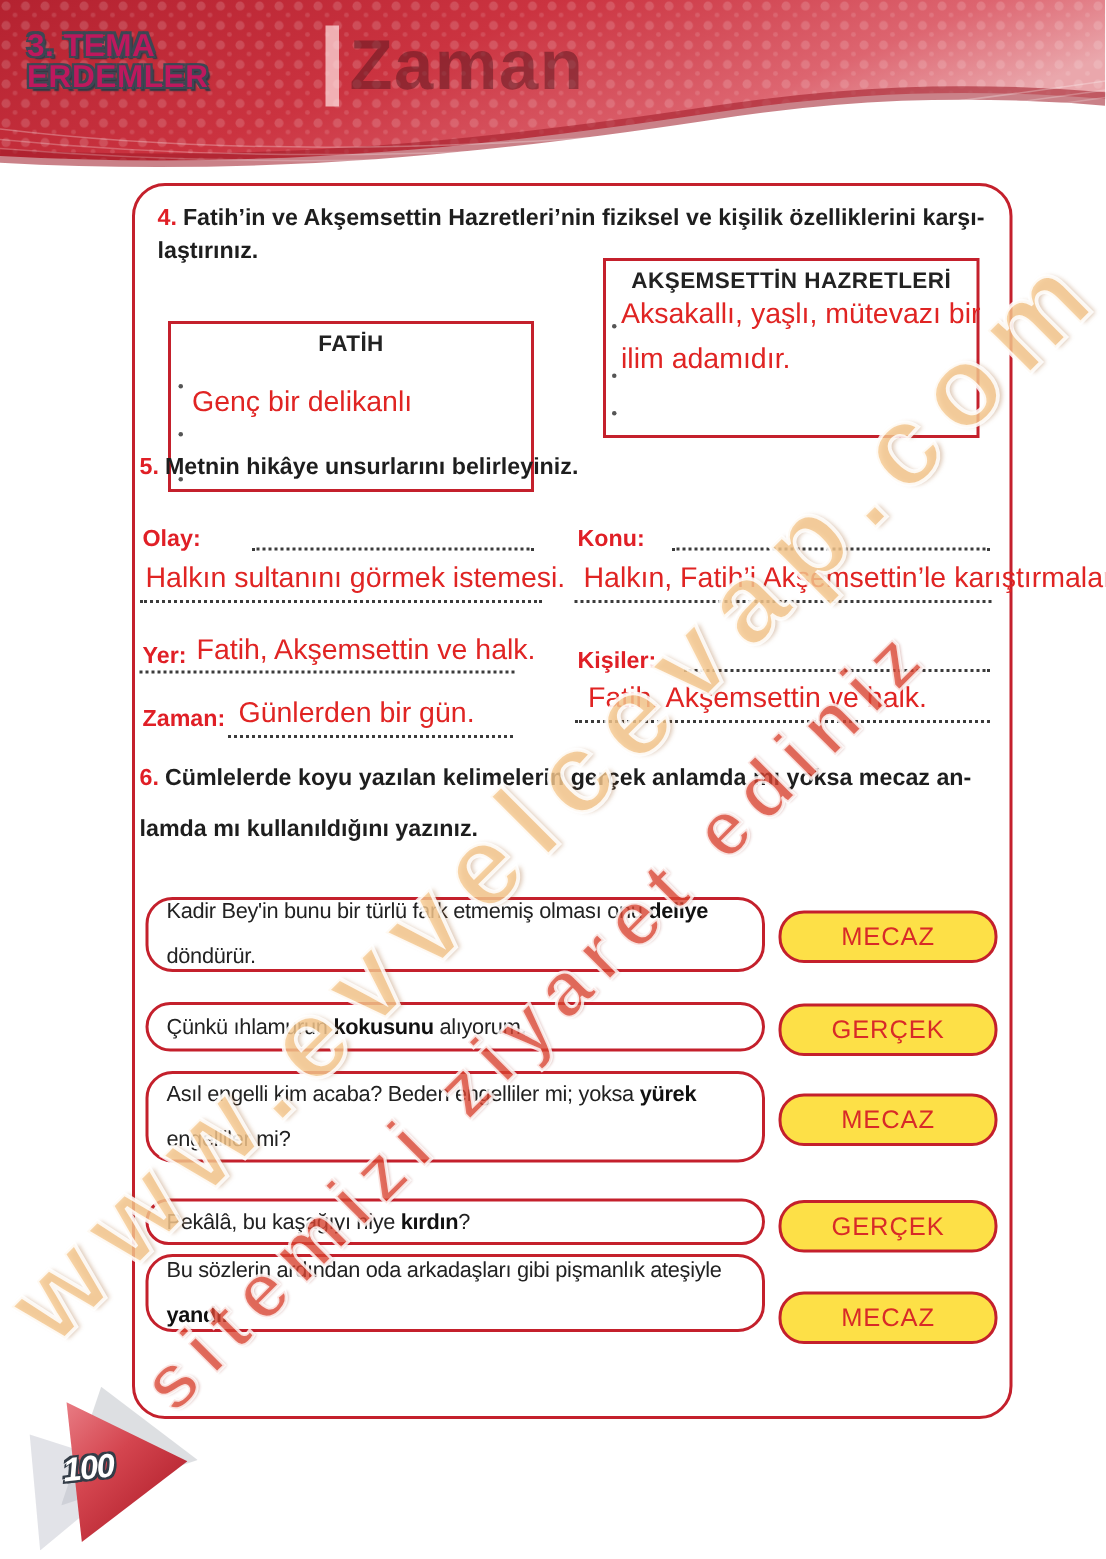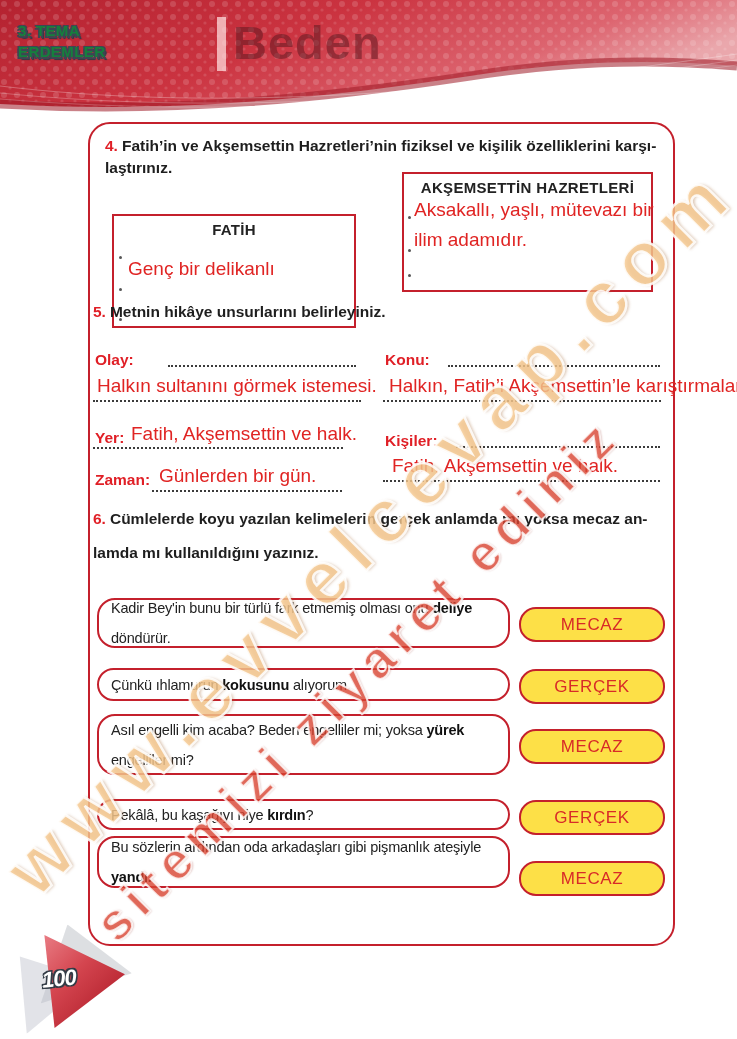--- a/index.html
+++ b/index.html
@@ -15,21 +15,21 @@
   .page{
     position:relative;width:737px;height:1039px;overflow:hidden;
     background:#ffffff;font-family:"Liberation Sans",sans-serif;
   }
   .abs{position:absolute;}
   
   .header{position:absolute;left:0;top:0;width:737px;height:125px;z-index:1;}
   .header svg{display:block;}
   .unit-title{
     position:absolute;left:18px;top:20px;z-index:3;
-    color:#15803d;font-weight:bold;font-size:15px;line-height:21px;letter-spacing:0.4px;
+    color:#be185d;font-weight:bold;font-size:21px;line-height:21px;letter-spacing:0.4px;
     text-shadow:-1.5px -1.5px 0 #3c4753,1.5px -1.5px 0 #3c4753,-1.5px 1.5px 0 #3c4753,
                  1.5px 1.5px 0 #3c4753,2.5px 2.5px 1px #2e3944;
   }
   .logo{position:absolute;left:208px;top:10px;z-index:2;display:flex;align-items:center;height:64px;}
   .logo-evvel{font-size:47px;font-weight:bold;color:rgba(255,242,242,0.88);letter-spacing:1px;}
   .logo-bar{display:inline-block;width:9px;height:54px;margin:4px 7px 0 9px;background:rgba(255,224,224,0.72);}
   .logo-cevap{font-size:47px;font-weight:bold;color:rgba(88,22,30,0.5);letter-spacing:1px;}
   
   .sheet{
     position:absolute;left:88px;top:122px;width:583px;height:820px;z-index:2;
@@ -109,21 +109,21 @@
       <path d="M0,86 C200,110 430,98 737,54" fill="none" stroke="#ffffff" stroke-width="1" opacity="0.28"></path>
       <path d="M0,93 C210,114 440,102 737,60" fill="none" stroke="#ffffff" stroke-width="1" opacity="0.25"></path>
       <path d="M0,99 C220,117 450,105 737,65" fill="none" stroke="#ffffff" stroke-width="1" opacity="0.22"></path>
     </svg>
     <div class="unit-title">
       <div>3. TEMA</div>
       <div>ERDEMLER</div>
     </div>
     <div class="logo">
       <span class="logo-bar"></span>
-      <span class="logo-cevap">Beden</span>
+      <span class="logo-cevap">Zaman</span>
     </div>
   </div>
 
   <div class="sheet"></div>
 
   <div class="abs qline" style="left:105px;top:137px;">
     <span class="qnum">4.</span><span>Fatih’in ve Akşemsettin Hazretleri’nin fiziksel ve kişilik özelliklerini karşı-</span>
   </div>
   <div class="abs qline" style="left:105px;top:159px;">laştırınız.</div>
 

